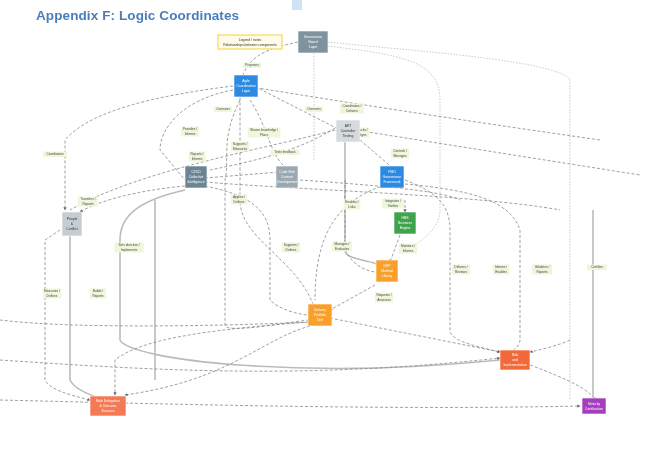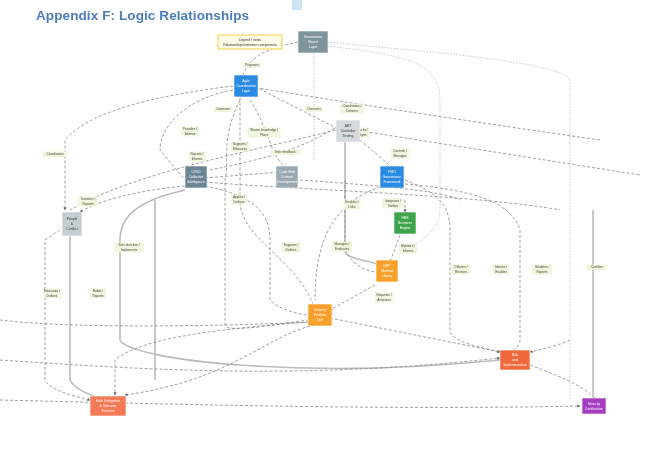--- a/index.html
+++ b/index.html
@@ -13,21 +13,21 @@
   .elabel text { font-family:"Liberation Sans", sans-serif; font-size:3.2px; fill:#444; }
   .edge { fill:none; stroke:#888; stroke-width:0.8; }
   .edge.dashed { stroke-dasharray:3,2; }
   .edge.dotted { stroke:#bbb; stroke-dasharray:1.5,1.5; }
   .edge.solid-light { stroke:#bbb; stroke-width:1.6; }
 </style>
 </head>
 <body>
 
 <div class="top-marker"></div>
-<div class="title">Appendix F: Logic Relationships</div>
+<div class="title">Appendix F: Logic Coordinates</div>
 
 <svg class="diagram" width="661" height="461" viewBox="0 0 661 461">
   <defs>
     <marker id="arr" viewBox="0 0 6 6" refX="5" refY="3" markerWidth="4" markerHeight="4" orient="auto">
       <path d="M0,0 L6,3 L0,6 z" fill="#666"></path>
     </marker>
   </defs>
 
   <g>
     <path class="edge dashed" d="M298,42 C260,50 240,60 240,95 L240,200 C240,240 300,260 315,310" marker-end="url(#arr)"></path>

